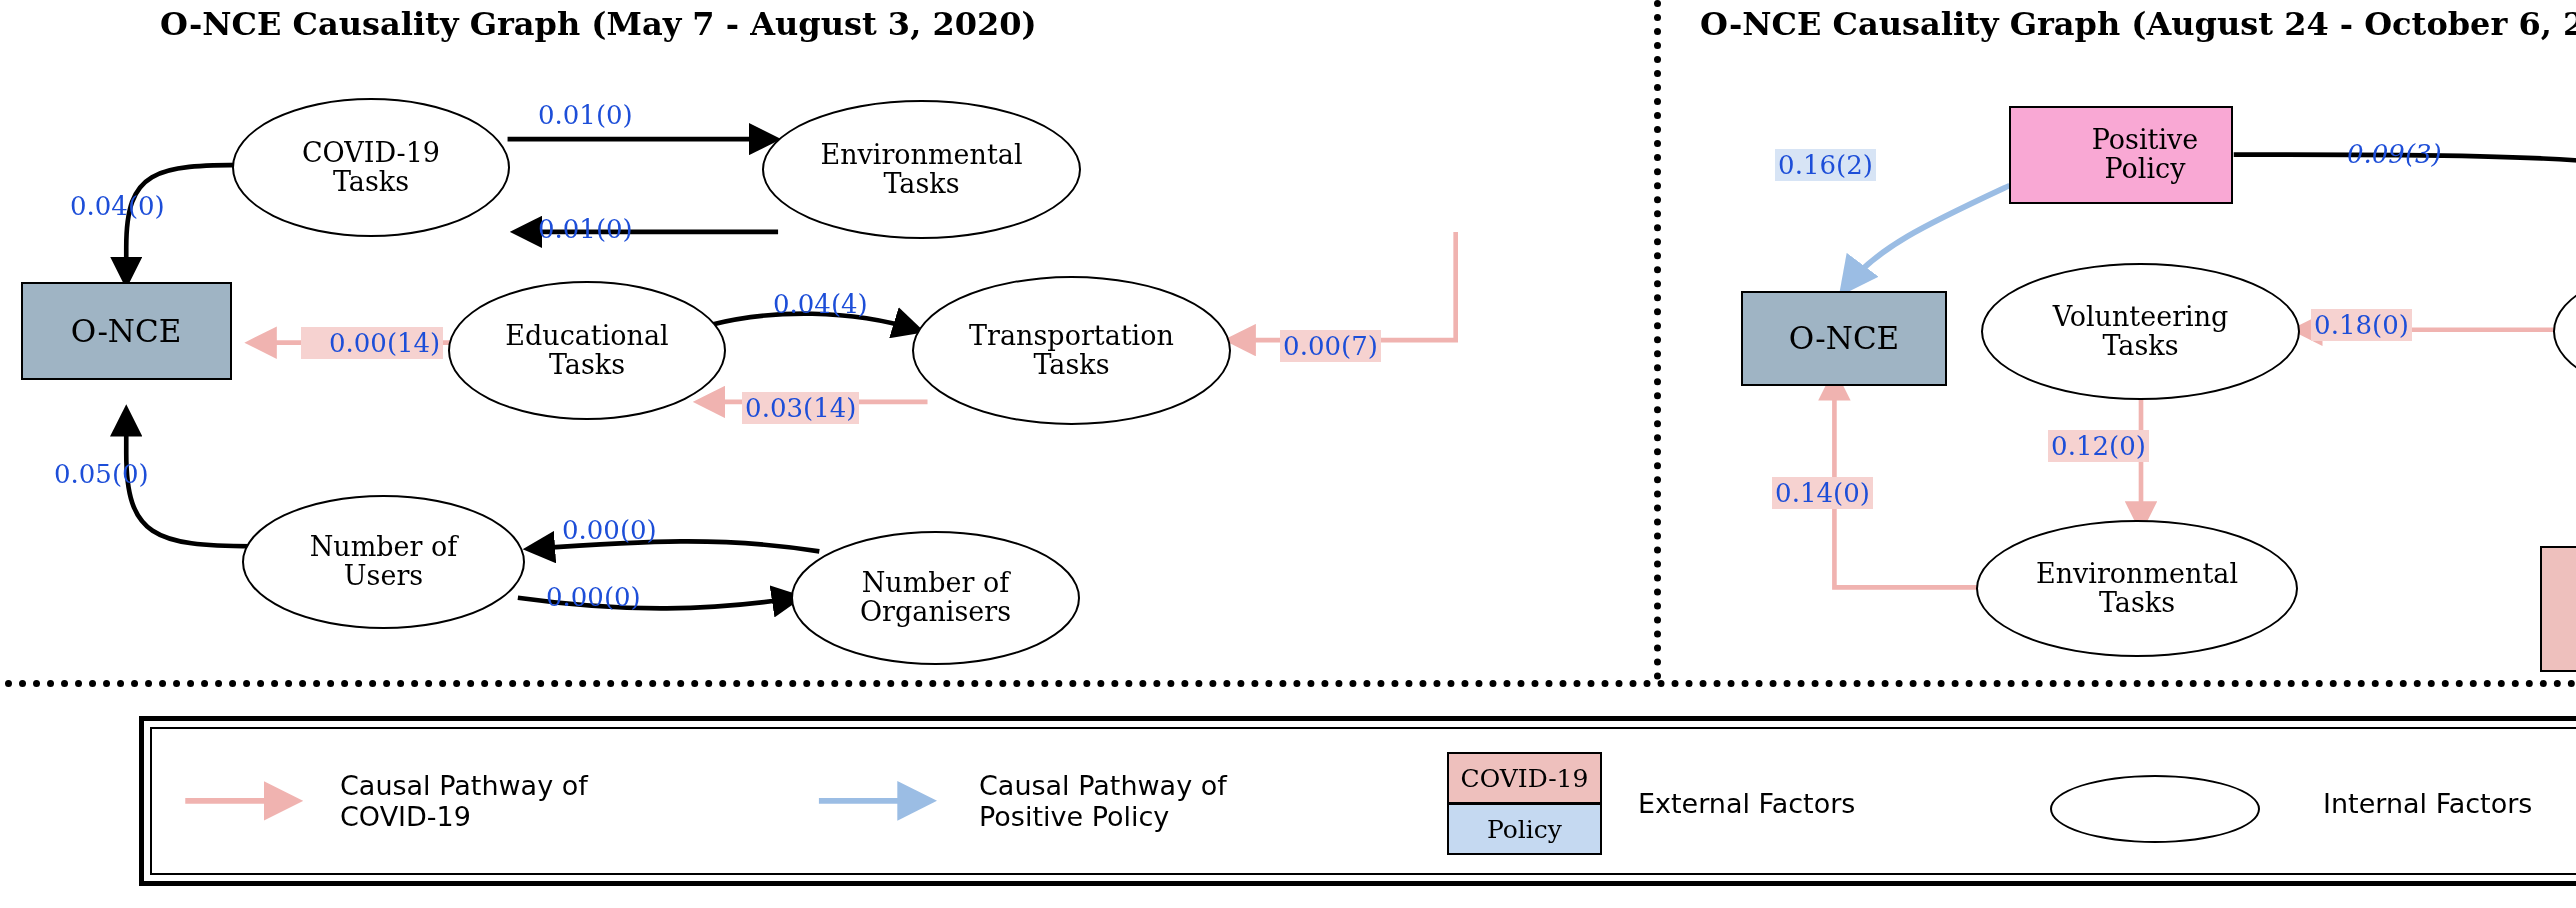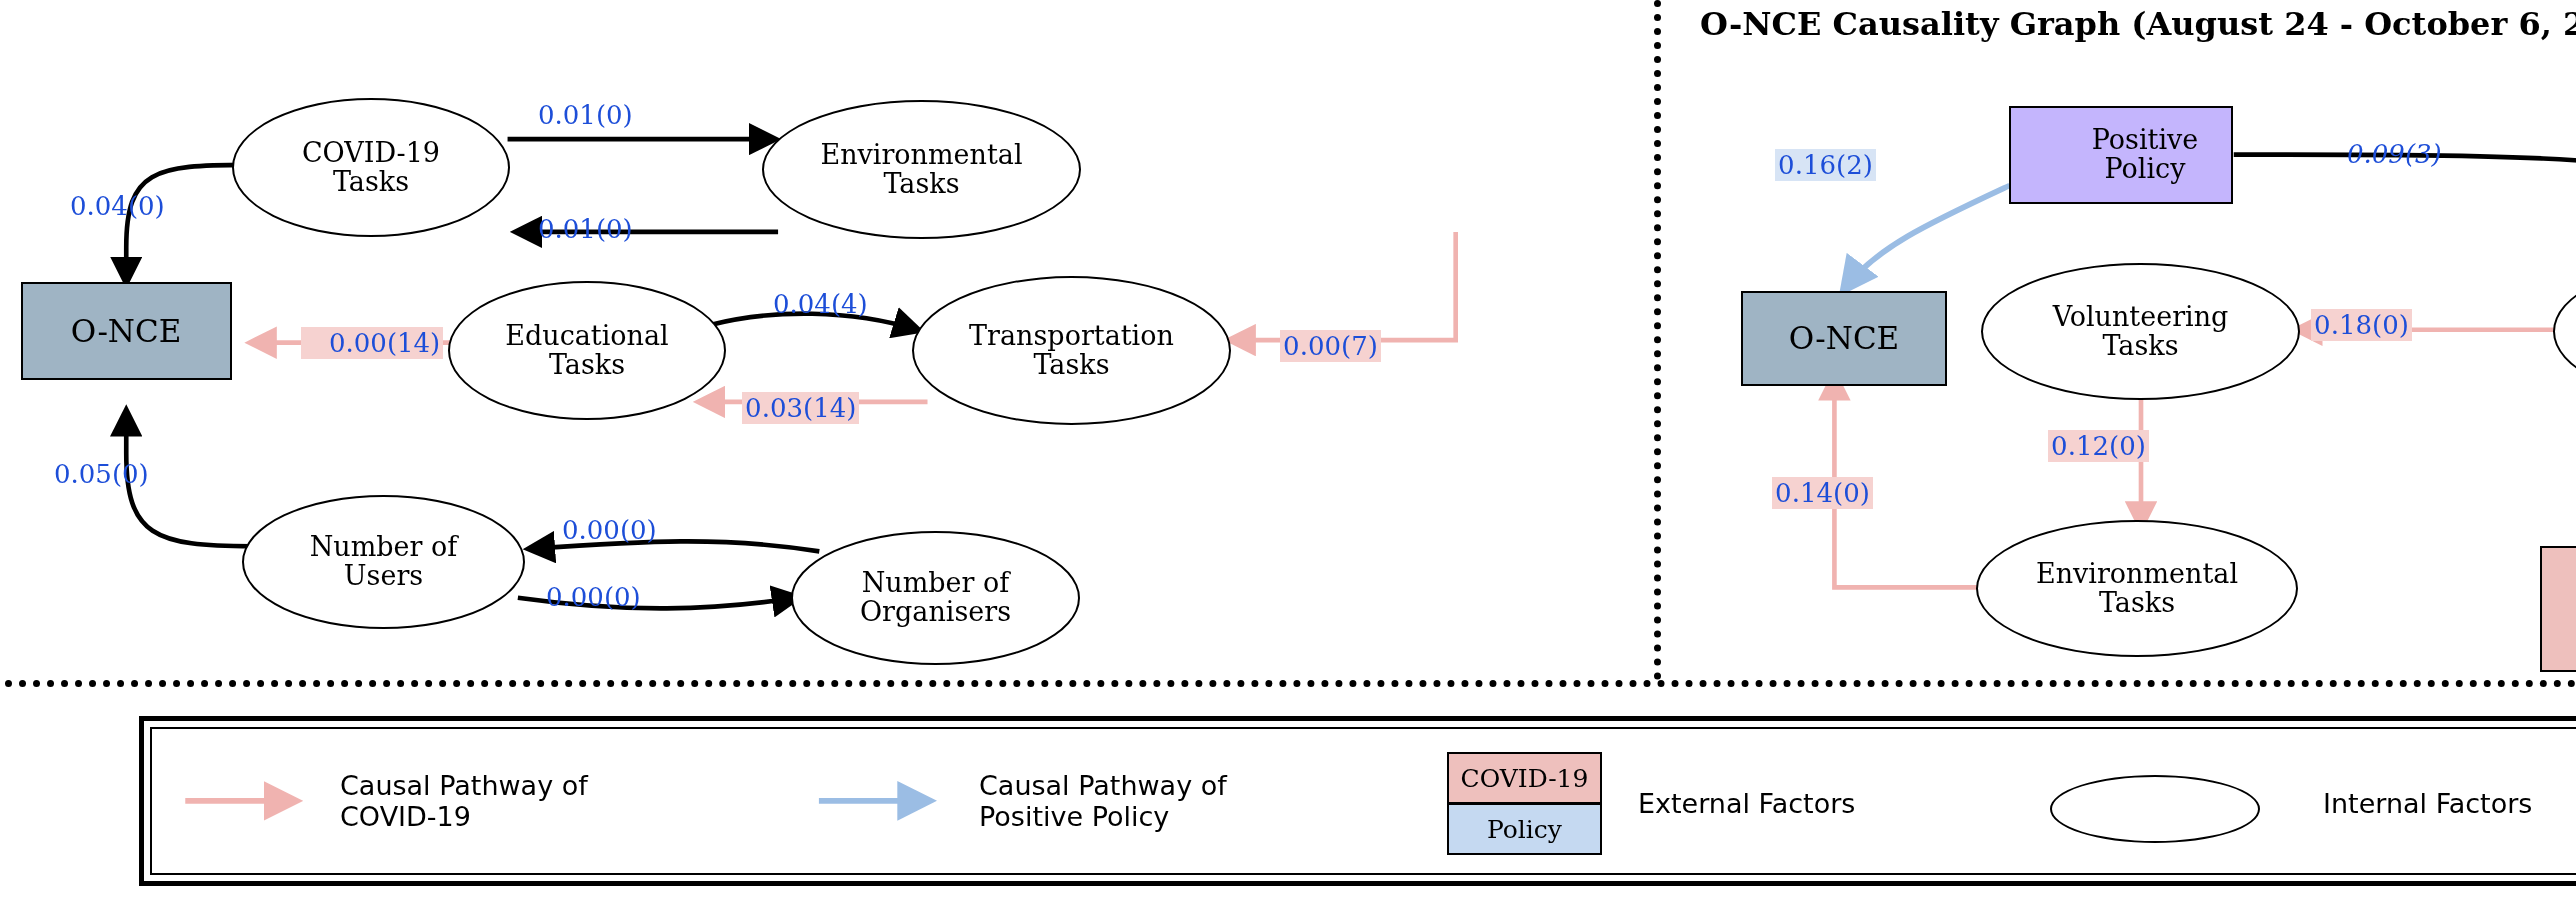--- a/index.html
+++ b/index.html
@@ -65,21 +65,21 @@
     background: #fff;
     font-size: 27px;
   }
   .rect-red {
     border: 2.6px solid #000;
     background: #eec0bd;
     font-size: 27px;
   }
   .rect-blue {
     border: 2.6px solid #000;
-    background: #c4b5fd;
+    background: #f9a8d4;
     font-size: 27px;
     padding-left: 48px;
   }
   .rect-onec {
     border: 2.6px solid #000;
     background: #9fb4c4;
     font-size: 31px;
     font-weight: normal;
   }
 
@@ -144,20 +144,21 @@
     font-size: 25px;
     font-family: "DejaVu Serif", serif;
   }
   svg { position: absolute; left: 0; top: 0; }
 </style>
 </head>
 <body>
 
 <div id="root">
 
+  <div class="title" id="title-left">O-NCE Causality Graph  (May 7 - August 3, 2020)</div>
   <div class="title" id="title-right">O-NCE Causality Graph  (August 24 - October 6, 2020)</div>
 
   <div class="vdivider"></div>
   <div class="hdivider"></div>
 
   <svg width="2933" height="909" viewBox="0 0 5692 1764">
     <defs>
       <marker id="arrow-black" viewBox="0 0 12 12" refX="9" refY="6" markerWidth="7" markerHeight="7" orient="auto-start-reverse">
         <path d="M 0 0 L 12 6 L 0 12 z" fill="#000"></path>
       </marker>

